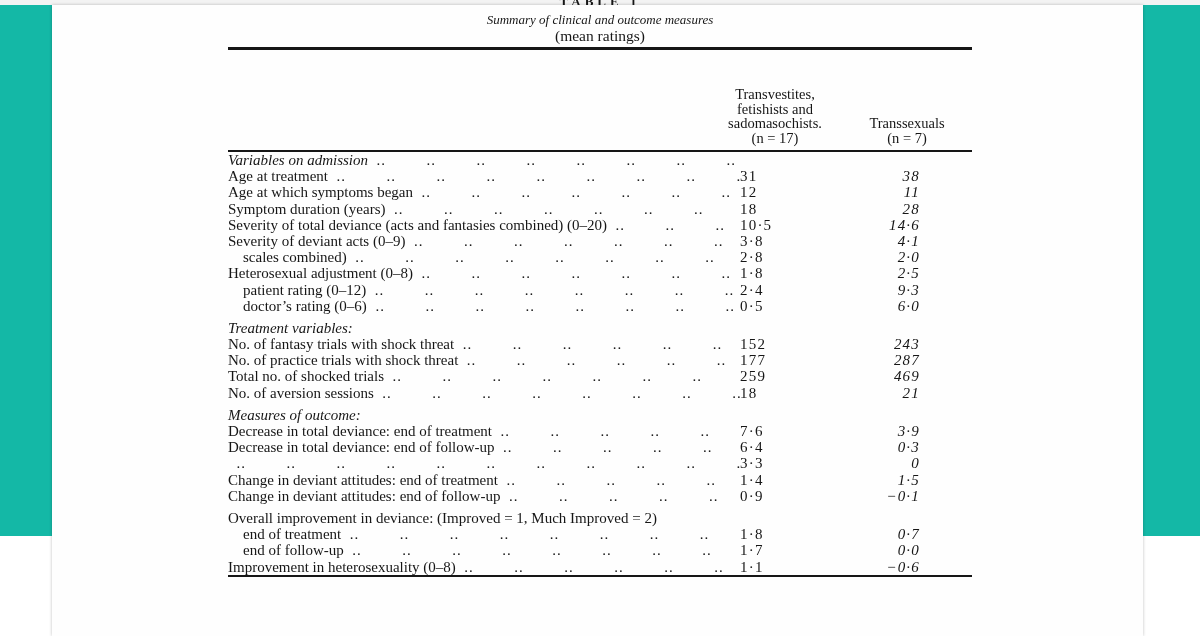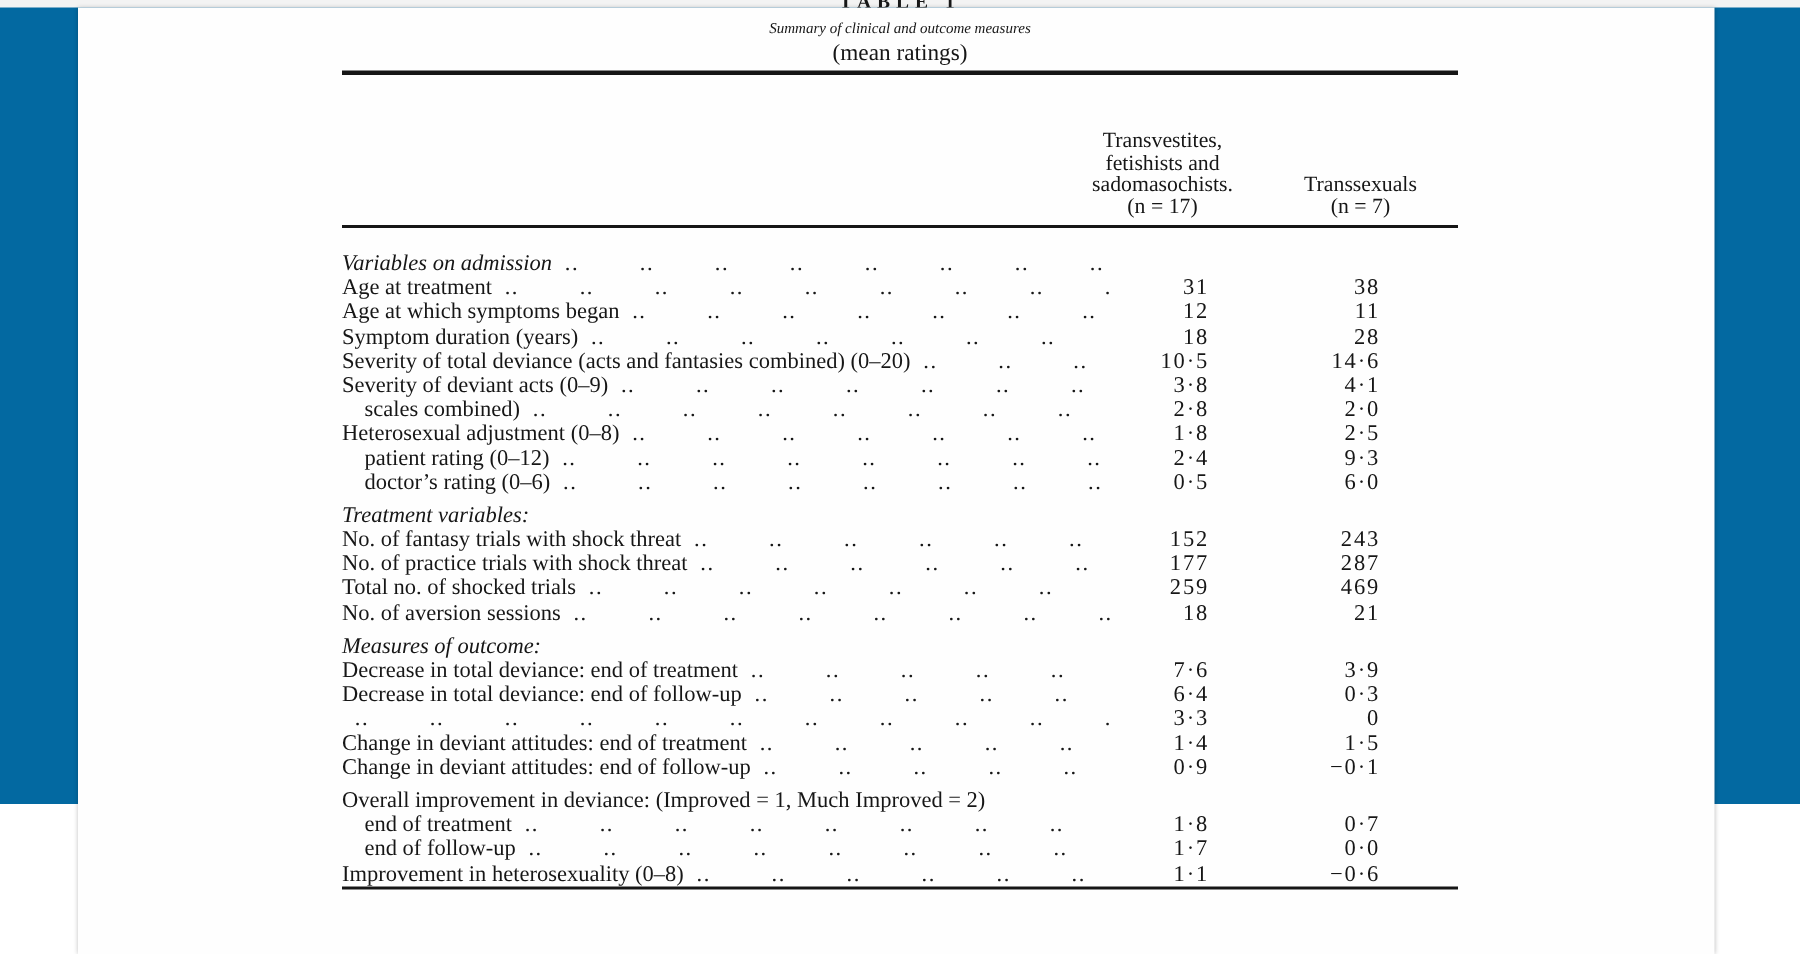--- a/index.html
+++ b/index.html
@@ -1,52 +1,52 @@
 <!DOCTYPE html>
 <html><head>
 <meta charset="utf-8">
 <style>
   * { margin:0; padding:0; box-sizing:border-box; }
   html,body { width:1200px; height:636px; overflow:hidden; }
   body { font-family:"Liberation Serif","DejaVu Serif",serif; color:#161616; }
 
-  .canvas { position:relative; width:1200px; height:536px; background:#0369a1; }
+  .canvas { position:relative; width:1200px; height:536px; background:#14b8a6; }
   .topband { position:absolute; top:0; left:0; width:1200px; height:5px; background:#f3f3f3; }
   .page { position:absolute; left:52px; top:5px; width:1091px; height:631px;
           background:#fefefe; box-shadow:0 0 3px rgba(0,0,0,0.25); }
 
   .table-area { position:absolute; left:176px; top:-5px; width:744px; }
 
   .caption-clip { height:5px; overflow:hidden; text-align:center; }
   .caption-clip span { display:inline-block; font-size:13px; line-height:14px;
                        letter-spacing:4px; font-weight:bold; transform:translateY(-8px); }
 
-  .title { margin-top:6px; text-align:center; font-style:italic; font-size:10px; line-height:17px; }
+  .title { margin-top:6px; text-align:center; font-style:italic; font-size:13px; line-height:17px; }
   .subtitle { text-align:center; font-size:15.5px; line-height:16px; }
 
   .rule { background:#161616; }
   .rule.top { height:3px; margin-top:3px; }
   .rule.mid { height:2px; }
   .rule.bot { height:2px; }
 
   .hdr { display:flex; justify-content:flex-end; align-items:flex-end;
          padding:6px 0 5px 0; font-size:14.5px; line-height:14.5px;margin-top:31px; }
   .hcol1 { width:150px; text-align:center; }
   .hcol2 { width:130px; margin-left:-8px; text-align:center; }
   .hline { display:block; }
 
-  .rows { padding-top:16px; }
+  .rows { padding-top:0; }
   .row { display:flex; align-items:baseline; font-size:15px; line-height:16.2px; height:16.2px; }
   .row.gap { margin-top:6px; }
   .row.italic .lbl { font-style:italic; }
   .row.indent .lbl { padding-left:15px; }
   .lbl { white-space:nowrap; flex:none; }
   .leader { flex:1 1 0; overflow:hidden; white-space:nowrap; letter-spacing:1px; }
-  .c1 { width:66px; flex:none; text-align:right; letter-spacing:1.2px; }
-  .c2 { width:166px; padding-right:52px; flex:none; text-align:right; letter-spacing:1.2px; }
+  .c1 { width:66px; flex:none; text-align:left; letter-spacing:1.2px; }
+  .c2 { width:166px; padding-right:52px; flex:none; text-align:right; letter-spacing:1.2px;font-style:italic; }
 </style>
 </head>
 <body>
 
 <div class="canvas">
   <div class="topband"></div>
   <div class="page">
     <div class="table-area">
 
       <div class="caption-clip">

